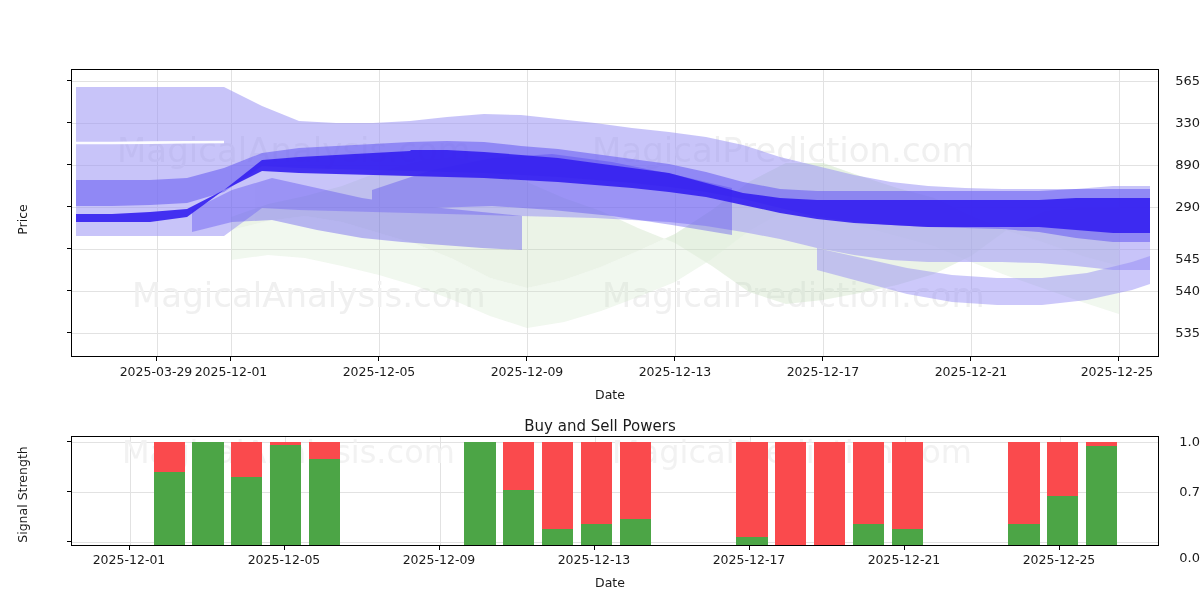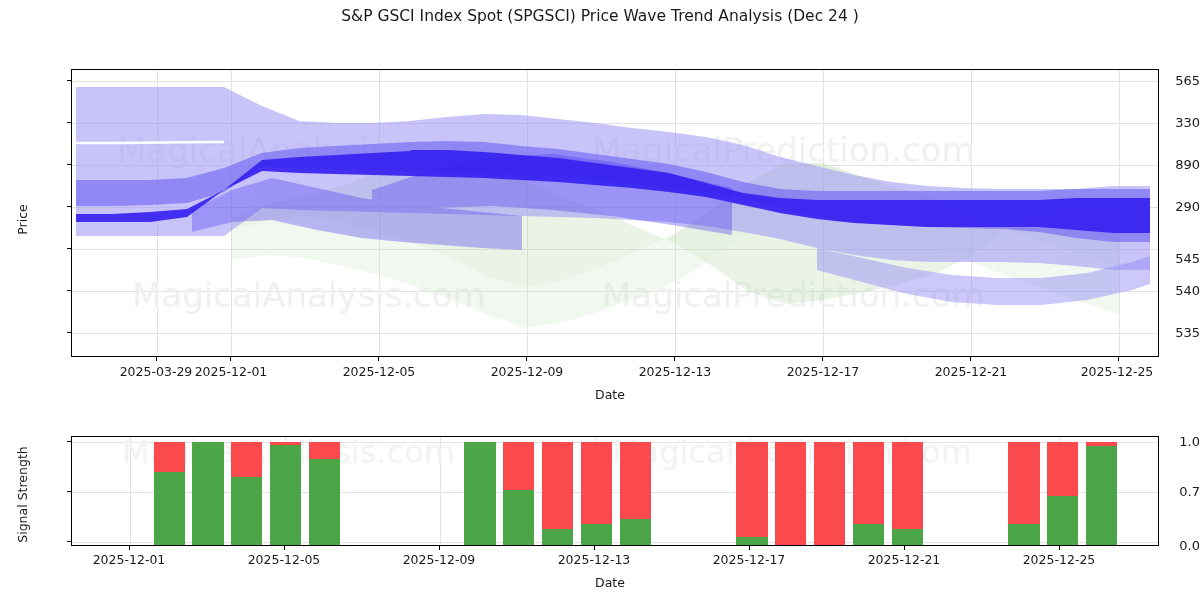--- a/index.html
+++ b/index.html
@@ -34,21 +34,20 @@
   .subtitle{position:absolute;text-align:center;font-size:15px;color:#1a1a1a;}
 
   svg{display:block;}
 </style>
 </head>
 <body>
 
 <div id="root">
 
   <div class="title-block">
-    <div class="title-line">S&amp;P GSCI Index Spot (SPGSCI) Price Wave Trend Analysis (Dec 24 )</div>
   </div>
 
   <div class="panel" style="left:0;top:0;width:1200px;height:405px;">
 
     <div class="axis-label ylabel-rot" style="left:-8px;top:212px;width:60px;text-align:center;">Price</div>
 
     <div>
       <div class="ytick-label" style="top:79.5px;width:62px;">565</div>
       <div class="ytick-label" style="top:121.6px;width:62px;">330</div>
       <div class="ytick-label" style="top:163.8px;width:62px;">890</div>
@@ -177,27 +176,28 @@
       <div class="xtick-label" style="left:823px;top:364px;">2025-12-17</div>
       <div class="xtick-label" style="left:971px;top:364px;">2025-12-21</div>
       <div class="xtick-label" style="left:1117px;top:364px;">2025-12-25</div>
     </div>
 
     <div class="axis-label" style="left:595px;top:387px;">Date</div>
   </div>
 
   <div class="panel" style="left:0;top:405px;width:1200px;height:195px;">
 
+    <div class="subtitle" style="left:0;top:12px;width:1200px;">Buy and Sell Powers</div>
 
     <div class="axis-label ylabel-rot" style="left:-38px;top:82px;width:120px;text-align:center;">Signal Strength</div>
 
     <div>
       <div class="ytick-label" style="top:36px;width:62px;text-align:right;">1.0</div>
       <div class="ytick-label" style="top:86px;width:62px;">0.7</div>
-      <div class="ytick-label" style="top:140px;width:62px;">0.0</div>
+      <div class="ytick-label" style="top:152px;width:62px;">0.0</div>
 
       <div class="ytick-mark" style="left:67px;top:36px;"></div>
       <div class="ytick-mark" style="left:67px;top:86px;"></div>
       <div class="ytick-mark" style="left:67px;top:136px;"></div>
     </div>
 
     <div class="plotbox" style="left:71px;top:31px;width:1088px;height:110px;">
 
       <div class="gridline-h" style="top:5px;"></div>
       <div class="gridline-h" style="top:55px;"></div>

